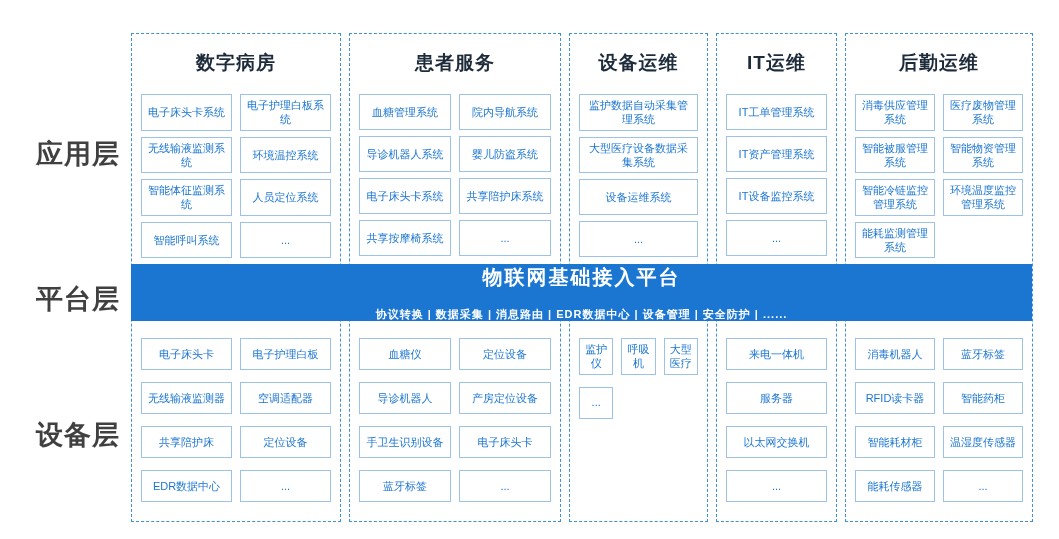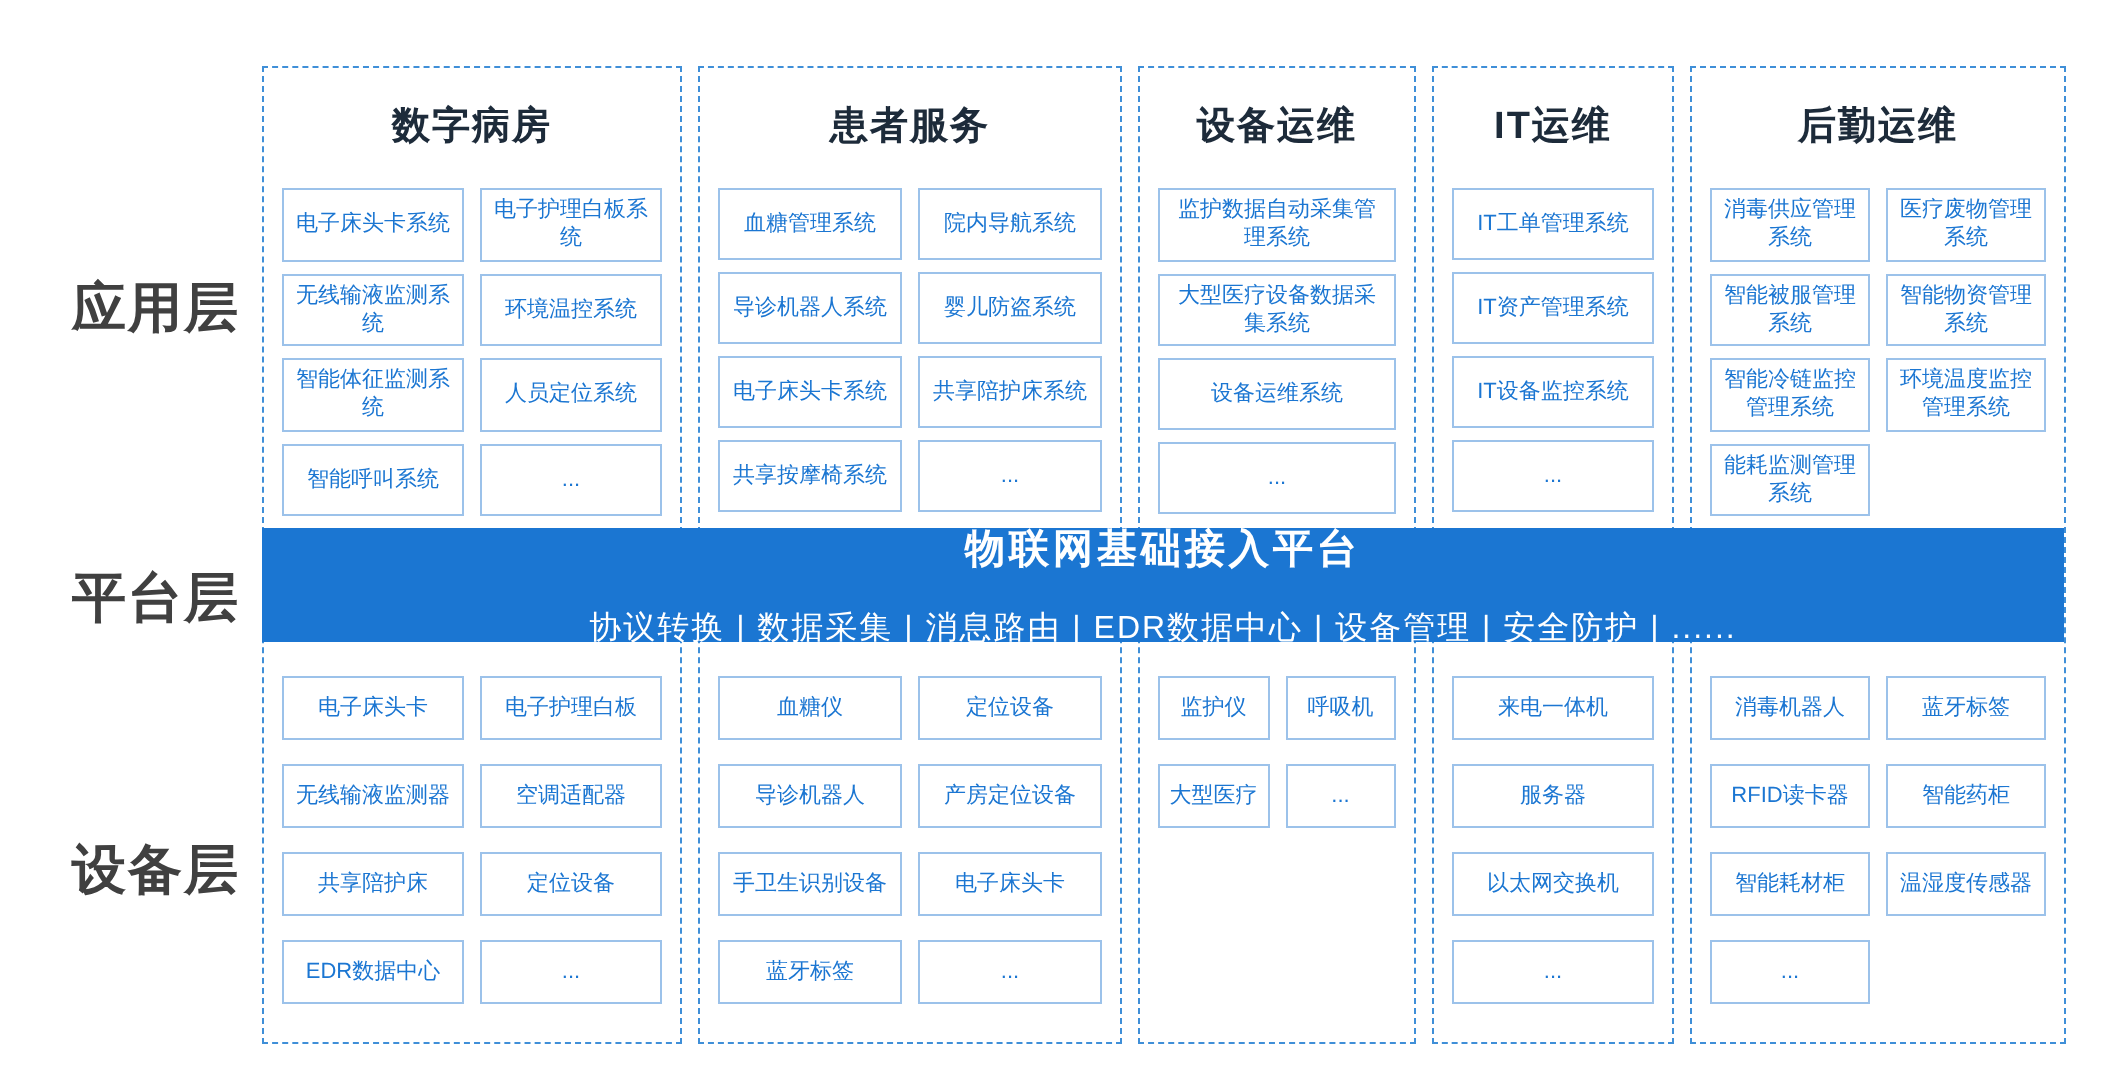--- a/index.html
+++ b/index.html
@@ -61,21 +61,21 @@
     text-align:center; padding:3px 4px;
   }
 
   
   .banner {
     position:absolute; left:131px; width:901px; top:264px; height:57px;
     background:var(--accent,#1b76d2); color:#fff; z-index:2;
     display:flex; flex-direction:column; align-items:center; justify-content:center;
   }
   .banner-title    { font-size:20px; font-weight:bold; letter-spacing:2px; }
-  .banner-subtitle { font-size:16px; margin-top:16px; letter-spacing:1px; }
+  .banner-subtitle { font-size:11px; margin-top:16px; letter-spacing:1px;font-weight:bold; }
 </style>
 </head>
 <body>
 
 <div class="canvas">
 
   <div class="layer-label" id="label-app">应用层</div>
 
   <div class="layer-label" id="label-platform">平台层</div>
 
@@ -129,21 +129,21 @@
         </div>
       </div>
       <div class="column">
         <div class="col-title">设备运维</div>
         <div class="grid app-grid" style="grid-template-columns: repeat(1, 1fr);">
           <div class="item">监护数据自动采集管理系统</div>
           <div class="item">大型医疗设备数据采集系统</div>
           <div class="item">设备运维系统</div>
           <div class="item">...</div>
         </div>
-        <div class="grid device-grid" style="grid-template-columns: repeat(2, 1fr);">
+        <div class="grid device-grid" style="grid-template-columns: repeat(3, 1fr);">
           <div class="item">监护仪</div>
           <div class="item">呼吸机</div>
           <div class="item">大型医疗</div>
           <div class="item">...</div>
         </div>
       </div>
       <div class="column">
         <div class="col-title">IT运维</div>
         <div class="grid app-grid" style="grid-template-columns: repeat(1, 1fr);">
           <div class="item">IT工单管理系统</div>
@@ -169,20 +169,21 @@
           <div class="item">环境温度监控管理系统</div>
           <div class="item">能耗监测管理系统</div>
         </div>
         <div class="grid device-grid" style="grid-template-columns: repeat(2, 1fr);">
           <div class="item">消毒机器人</div>
           <div class="item">蓝牙标签</div>
           <div class="item">RFID读卡器</div>
           <div class="item">智能药柜</div>
           <div class="item">智能耗材柜</div>
           <div class="item">温湿度传感器</div>
+          <div class="item">能耗传感器</div>
           <div class="item">...</div>
         </div>
       </div>
     </div>
 
   <div class="banner">
     <div class="banner-title">物联网基础接入平台</div>
     <div class="banner-subtitle">协议转换 | 数据采集 | 消息路由 | EDR数据中心 | 设备管理 | 安全防护 | ......</div>
   </div>
 

